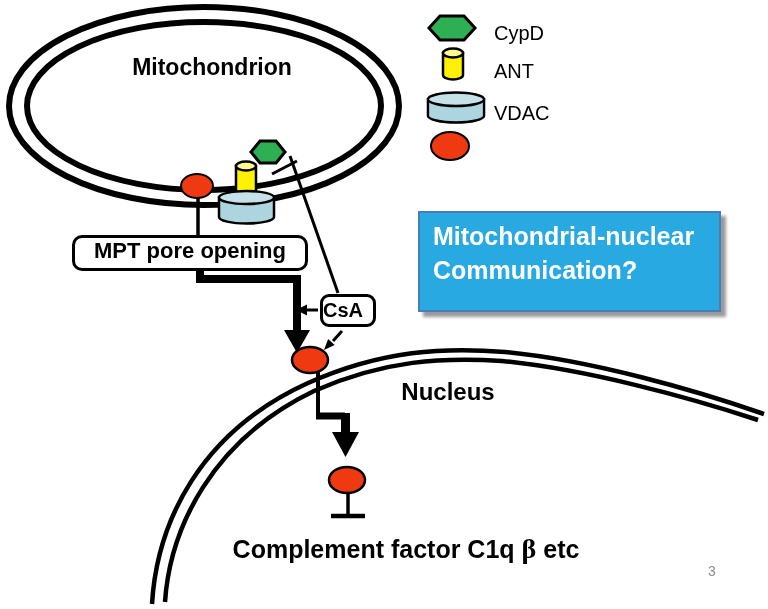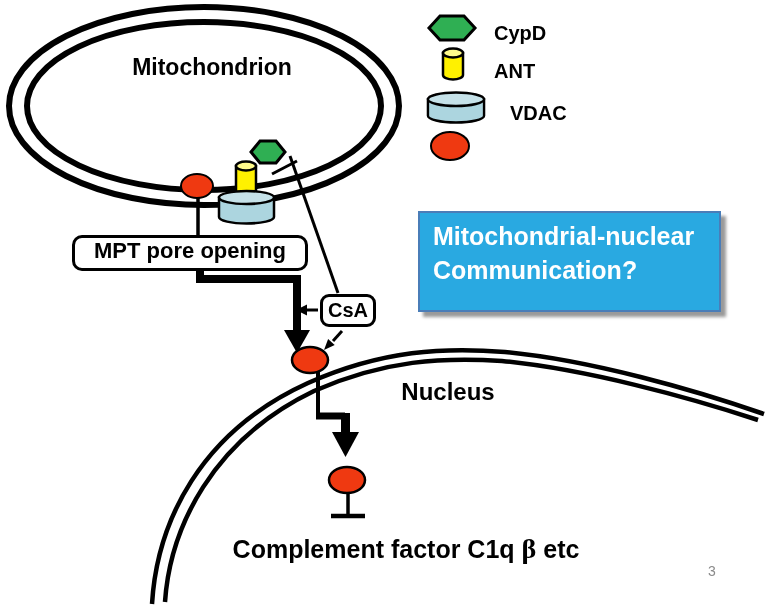--- a/index.html
+++ b/index.html
@@ -19,37 +19,37 @@
   .label{position:absolute;font-weight:bold;line-height:1.05;white-space:nowrap;}
   #mitochondrion-label{left:112px;top:55px;width:200px;font-size:23px;text-align:center;}
   #nucleus-label{left:393px;top:379px;width:110px;font-size:24px;text-align:center;}
   #mpt-box{
     position:absolute;left:72px;top:235px;width:230px;height:30px;background:#fff;
     border:3px solid #000;border-radius:10px;display:flex;align-items:flex-start;justify-content:center;
     font-weight:bold;font-size:22px;
   }
   #csa-box{
     position:absolute;left:320px;top:294px;width:50px;height:27px;background:#fff;
-    border:3px solid #000;border-radius:9px;display:flex;align-items:center;justify-content:center;
+    border:3px solid #000;border-radius:9px;display:flex;align-items:center;justify-content:flex-start;
     font-weight:bold;font-size:20px;z-index:3;
   }
   #callout-box{
     position:absolute;left:418px;top:211px;width:286px;height:71px;
     background:var(--c-box_bg,#29A9E1);border:2px solid var(--c-box_border,#4A7DB8);
     box-shadow:5px 5px 3px var(--c-shadow,#9a9a9a);
     color:#fff;font-weight:bold;font-size:25px;line-height:34px;
     padding:6px 0 20px 13px;
   }
   #legend{position:absolute;left:426px;top:6px;}
   .legend-row{position:absolute;left:0;display:flex;align-items:center;}
   .legend-icon{width:60px;display:flex;justify-content:flex-start;align-items:center;}
-  .legend-label{font-weight:bold;font-size:20px;margin-left:8px;margin-top:12px;}
+  .legend-label{font-weight:normal;font-size:20px;margin-left:8px;margin-top:12px;}
   #legend-row-cypd{top:4px;}
   #legend-row-ant{top:40px;justify-content:flex-end;}
-  #legend-row-vdac{top:83px;gap:16px;}
+  #legend-row-vdac{top:83px;}
   #legend-row-unknown{top:124px;}
   #complement-text{
     position:absolute;left:206px;top:533px;width:400px;text-align:center;
     font-weight:bold;font-size:25px;
   }
   #complement-text .beta{font-family:"Liberation Serif",serif;font-size:28px;font-weight:bold;}
   #page-number{position:absolute;left:708px;top:563px;font-size:14px;color:var(--c-page_num,#8a8a8a);font-weight:normal;}
 </style>
 </head>
 <body>

